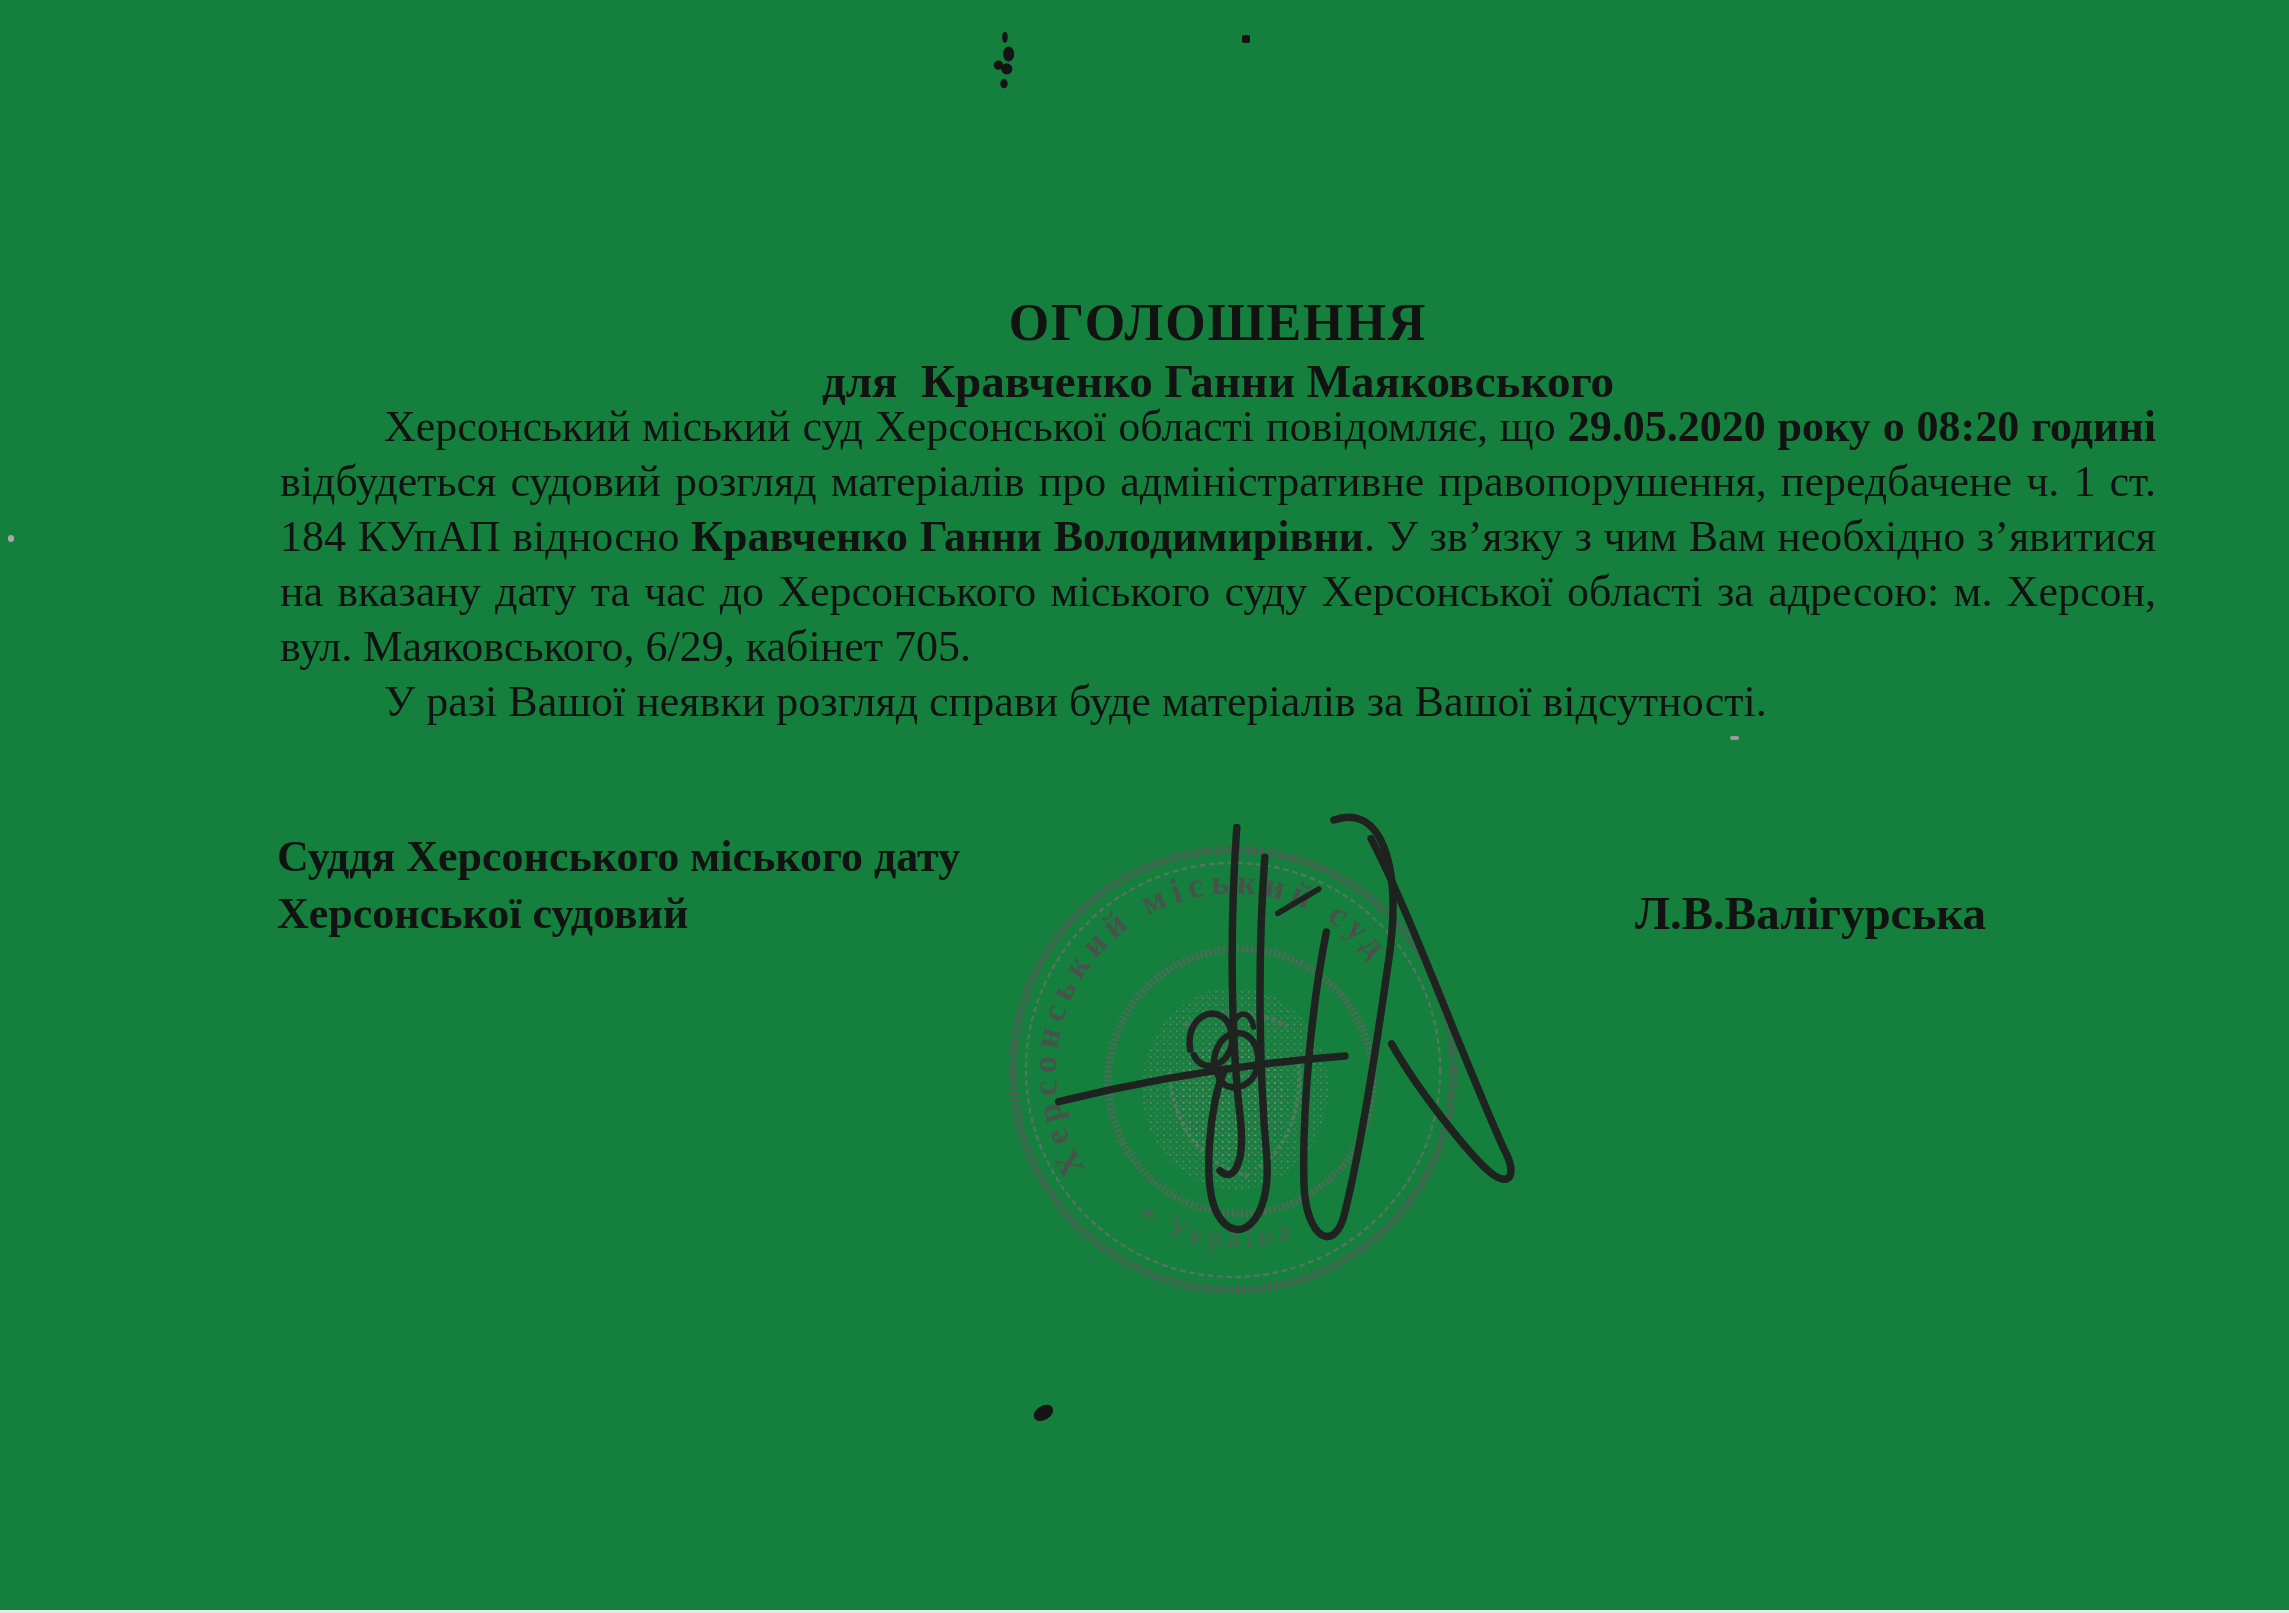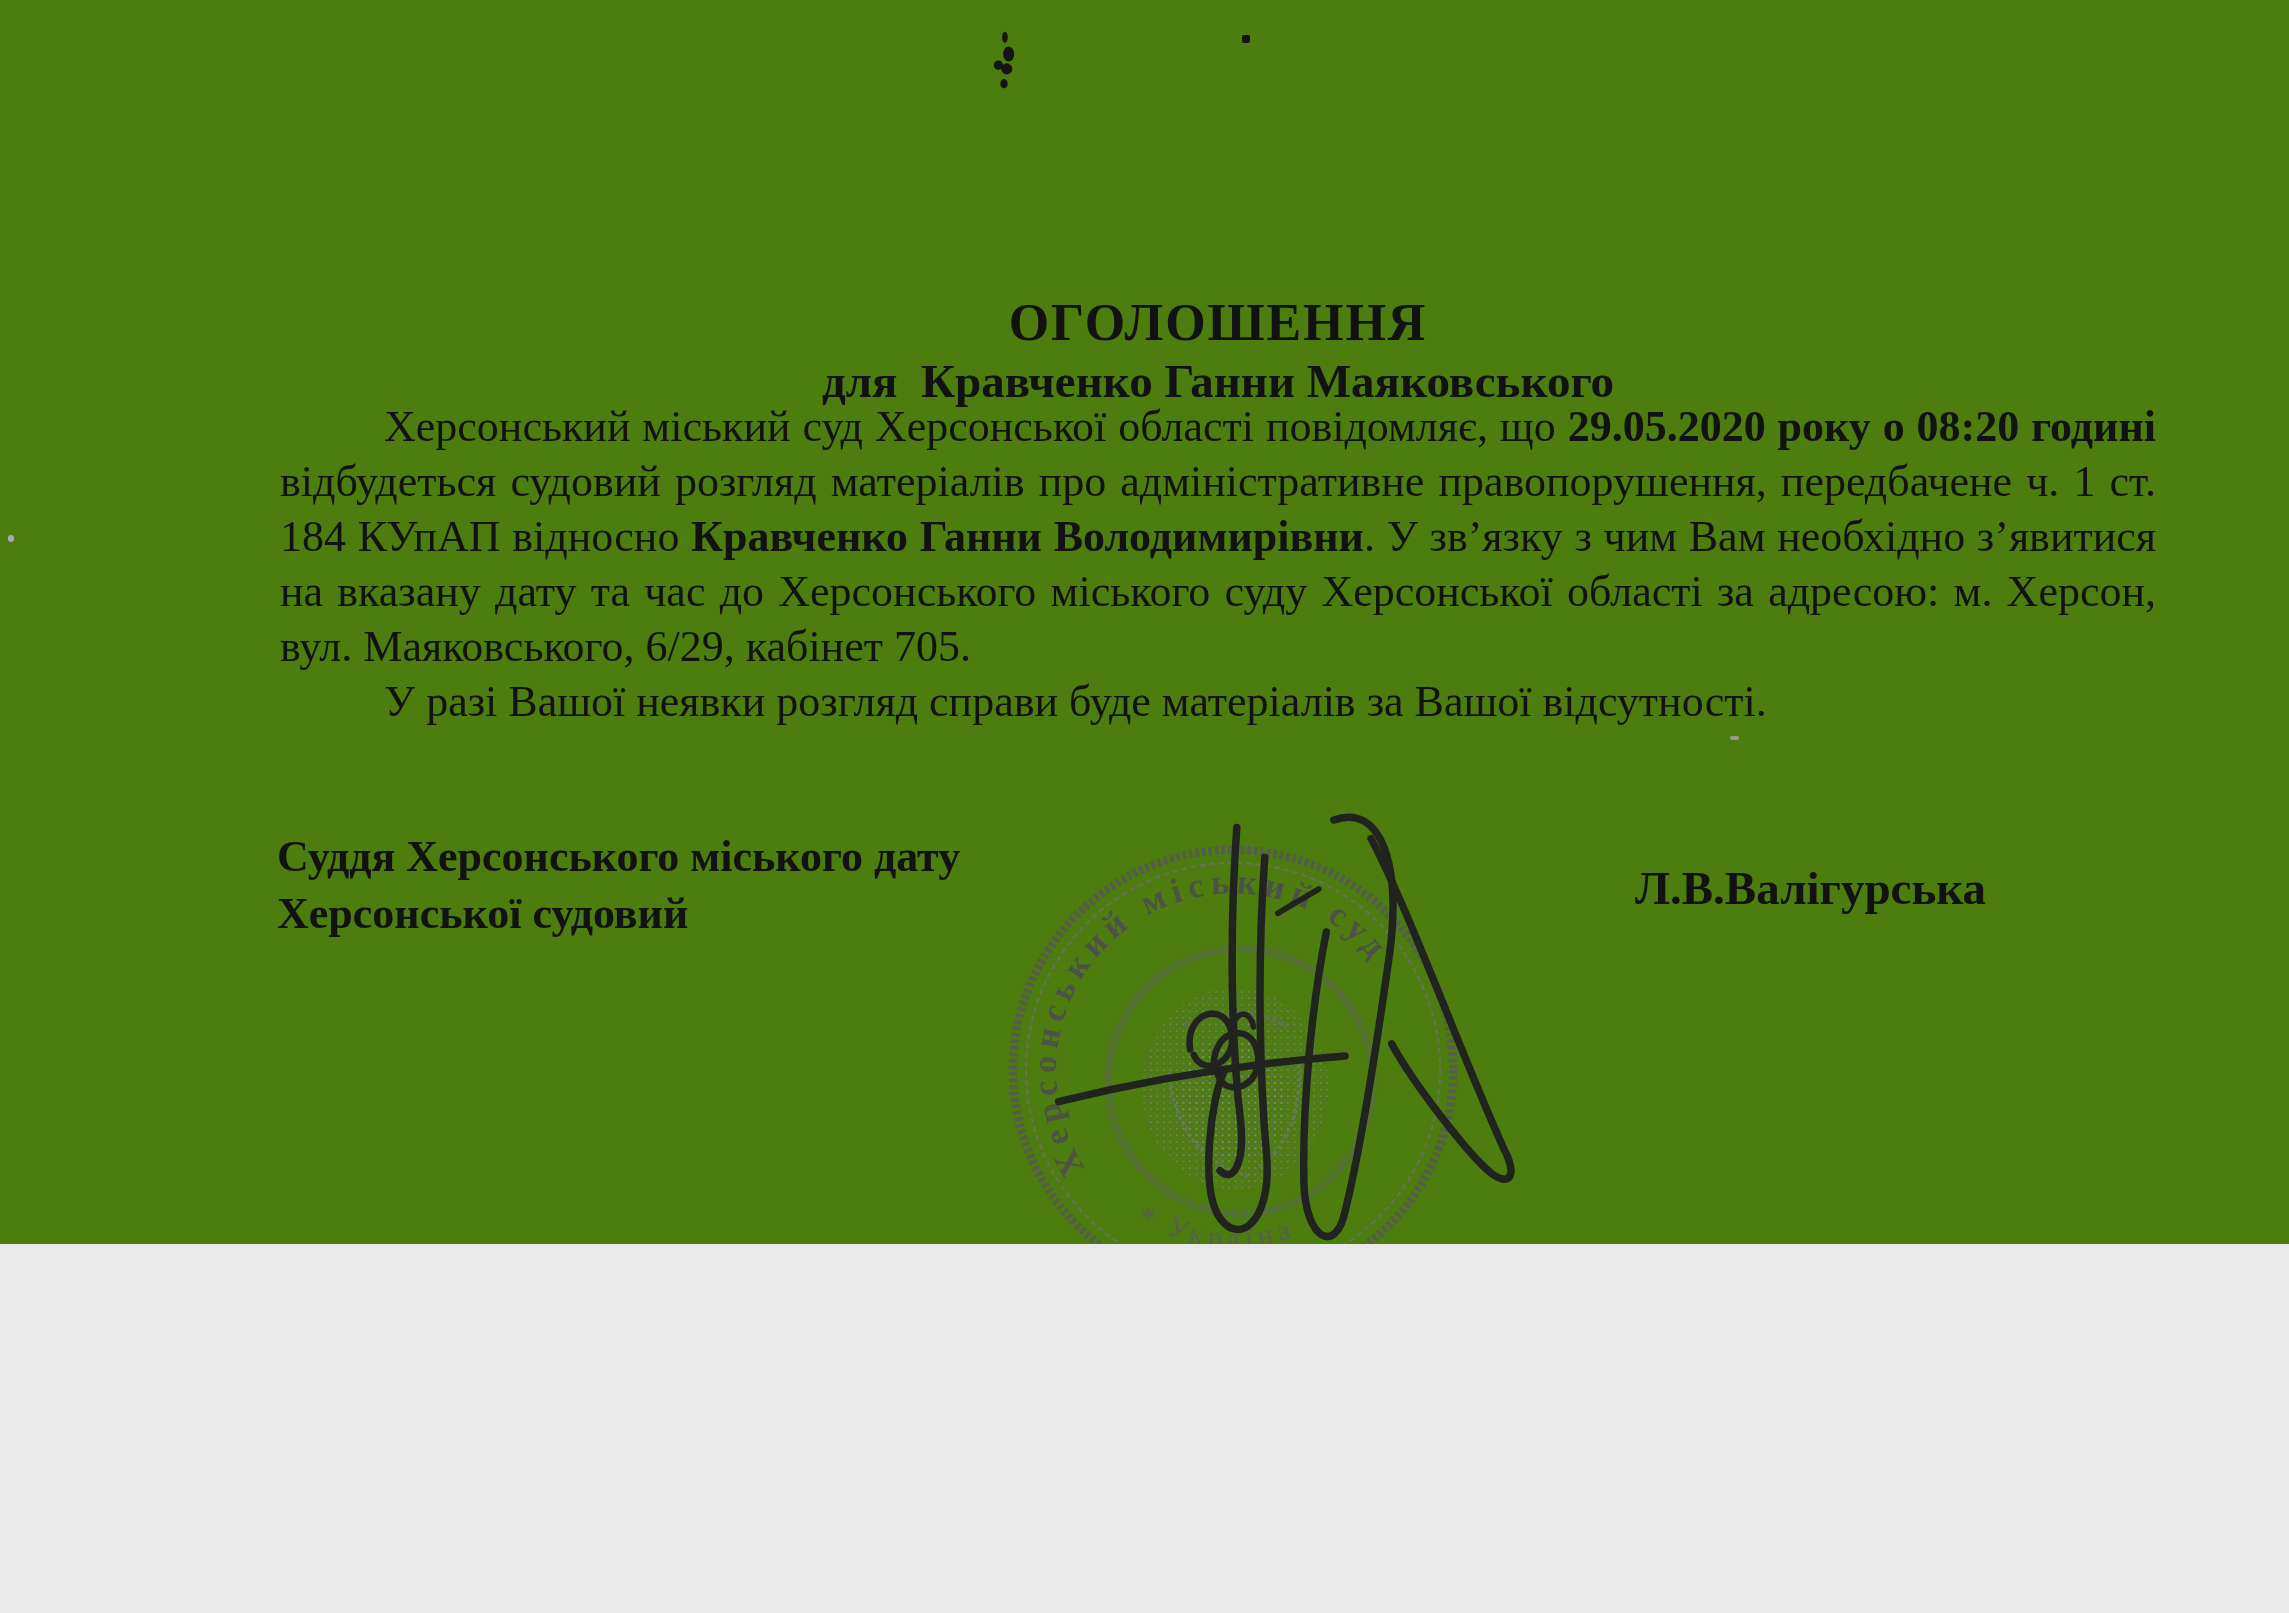--- a/index.html
+++ b/index.html
@@ -1,19 +1,19 @@
 <!DOCTYPE html>
 <html style="font-size:15px"><head>
 <meta charset="utf-8">
 <style>
   html,body{margin:0;padding:0;background:#e9e9e9;}
   .page{
     position:relative;
-    width:2290px;height:1244px;
-    background:#4d7c0f;
+    width:2290px;height:1610px;
+    background:#15803d;
     overflow:hidden;
     font-family:"Liberation Serif","DejaVu Serif",serif;
     color:#121212;
   }
   .doc-title{
     position:absolute;left:280px;top:293px;width:1876px;
     text-align:center;font-weight:bold;font-size:52px;letter-spacing:1.9px;
     white-space:pre-wrap;
   }
   .doc-subtitle{
@@ -25,21 +25,21 @@
     position:absolute;left:280px;top:399px;width:1876px;
     font-size:44px;line-height:55px;text-align:justify;
   }
   .body-text p{margin:0;text-indent:104px;}
   .body-text b{font-weight:bold;}
   .sig-left{
     position:absolute;left:277px;top:828px;
     font-size:44px;line-height:57px;font-weight:bold;
   }
   .sig-name{
-    position:absolute;left:1635px;top:861px;
+    position:absolute;left:1635px;top:886px;
     font-size:47px;font-weight:bold;
   }
   .stamp-svg{position:absolute;left:970px;top:792px;width:597px;height:541px;}
   .speck{position:absolute;}
   .dot{border-radius:50%;background:#141414;position:absolute;}
 </style>
 </head>
 <body>
 
 <div class="page">

